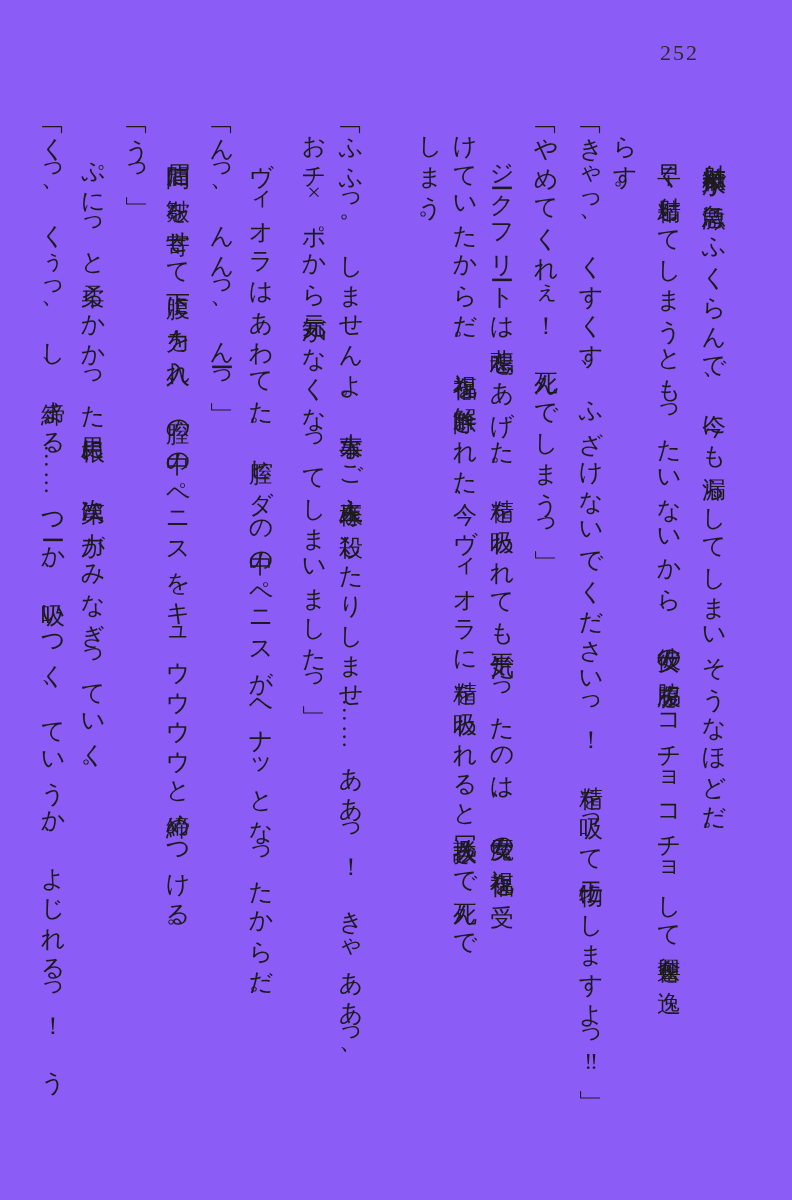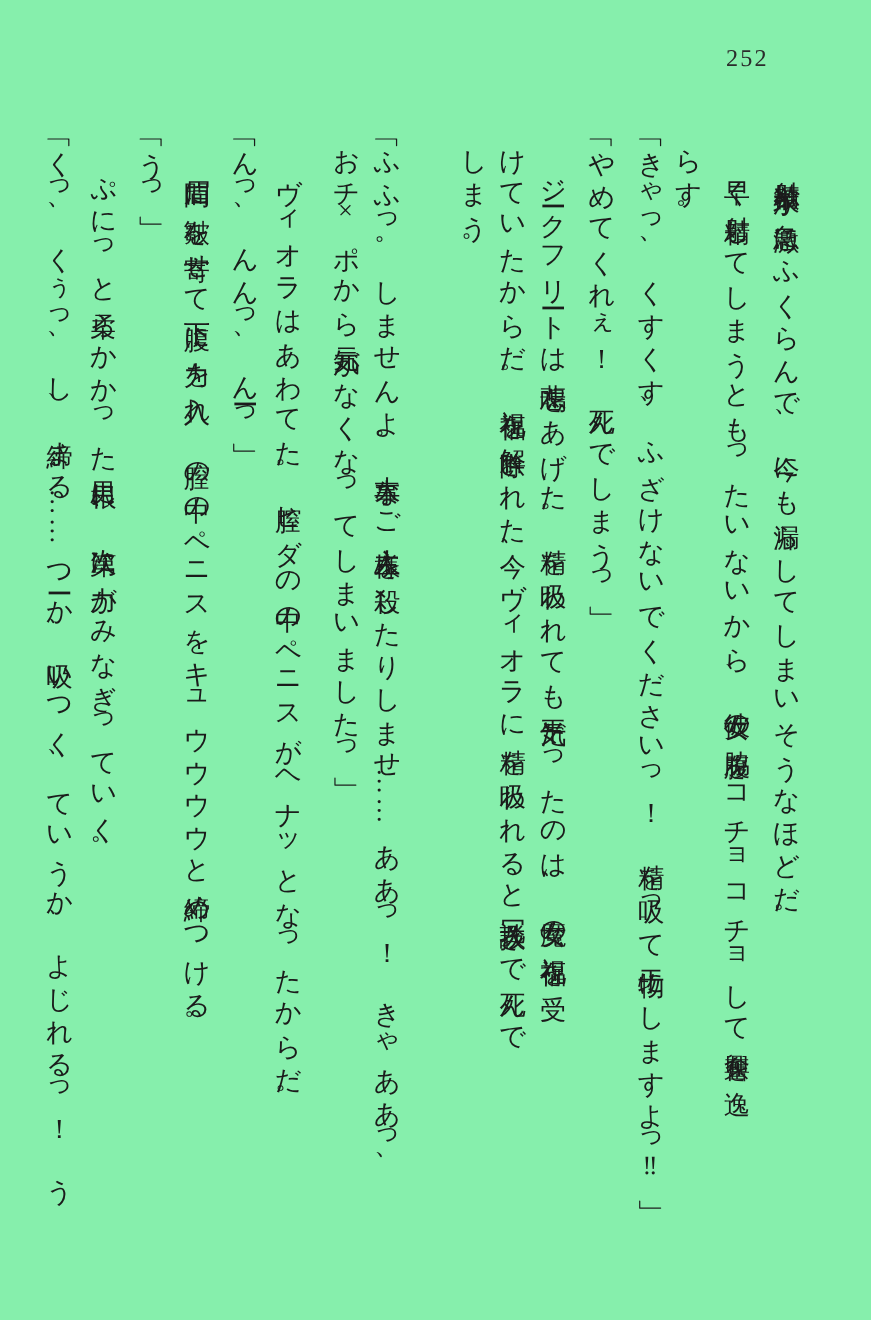--- a/index.html
+++ b/index.html
@@ -6,21 +6,21 @@
     margin: 0;
     padding: 0;
     width: 792px;
     height: 1200px;
     background: #ffffff;
   }
   .sheet {
     position: relative;
     width: 792px;
     height: 1200px;
-    background: #86efac;
+    background: #8b5cf6;
     overflow: hidden;
     font-family: "Liberation Serif", "DejaVu Serif", serif;
   }
   .page-number {
     position: absolute;
     left: 660px;
     top: 40px;
     font-size: 22px;
     letter-spacing: 2px;
     color: #2b2b2b;

